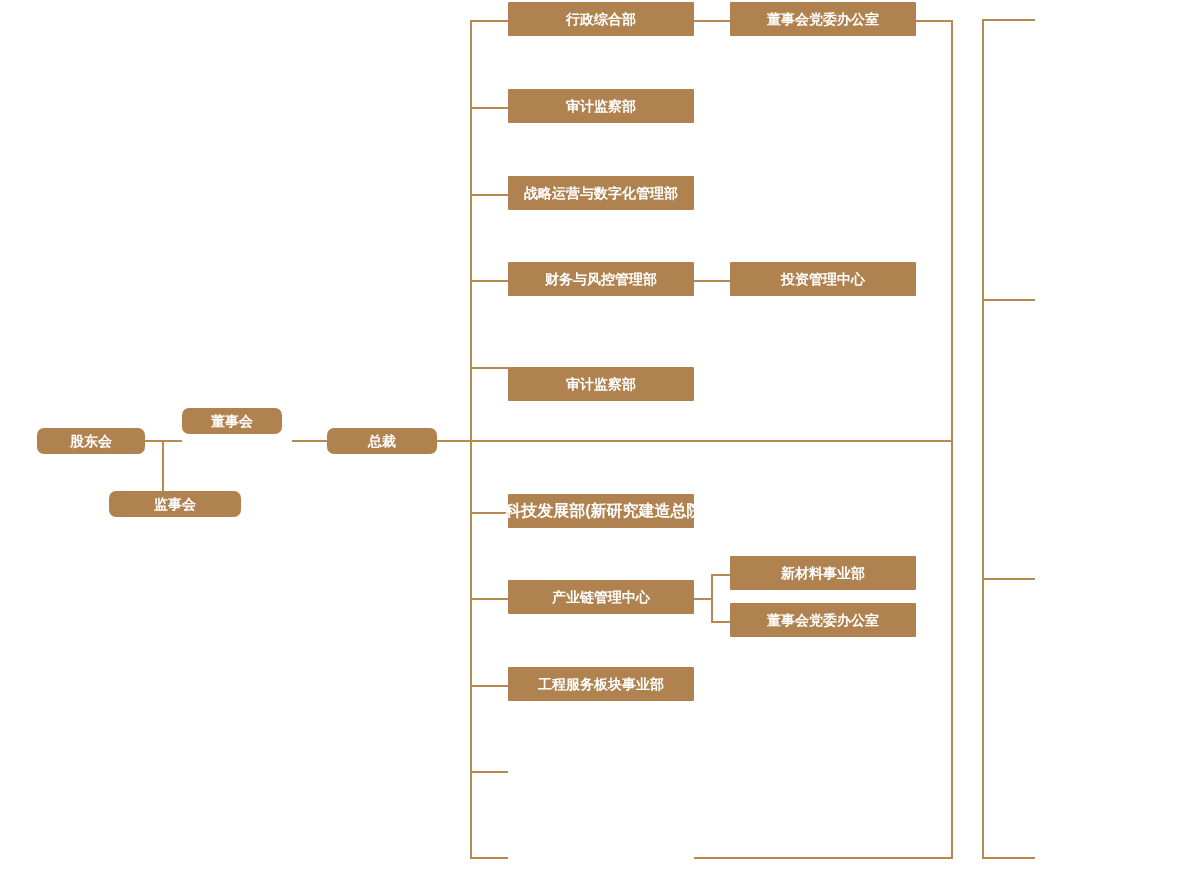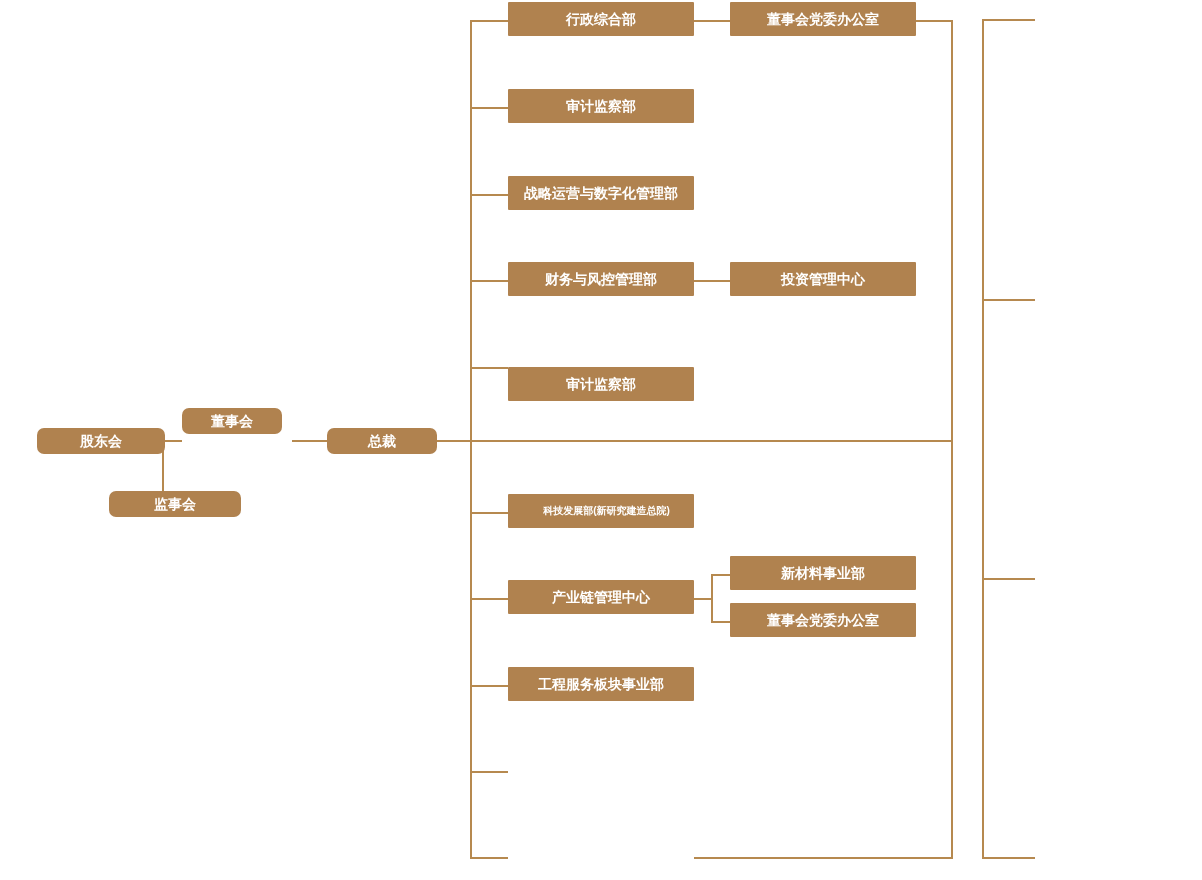--- a/index.html
+++ b/index.html
@@ -23,21 +23,21 @@
     display:flex;align-items:center;justify-content:center;
     text-align:center;
     font-weight:600;
     font-size:14px;
     line-height:1;
     white-space:nowrap;
     box-sizing:border-box;
   }
   .node.dept{width:186px;height:34px;border-radius:1px;}
   .node.small{height:26px;border-radius:7px;}
-  .node.long{font-size:10px;padding-left:11px;}
+  .node.long{font-size:16px;padding-left:11px;}
   .hline,.vline{position:absolute;background:var(--connector);}
   .hline{height:2px;}
   .vline{width:2px;}
 </style>
 </head>
 <body>
 
 <div class="canvas">
 
   <div class="hline" style="left:145px;top:440px;width:37px"></div>
@@ -69,21 +69,21 @@
   <div class="hline" style="left:711px;top:621px;width:19px"></div>
 
   <div class="hline" style="left:694px;top:857px;width:259px"></div>
 
   <div class="vline" style="left:982px;top:19px;height:840px"></div>
   <div class="hline" style="left:982px;top:19px;width:53px"></div>
   <div class="hline" style="left:982px;top:299px;width:53px"></div>
   <div class="hline" style="left:982px;top:578px;width:53px"></div>
   <div class="hline" style="left:982px;top:857px;width:53px"></div>
 
-  <div class="node small" style="left:37px;top:428px;width:128px">股东会</div>
+  <div class="node small" style="left:37px;top:428px;width:108px">股东会</div>
   <div class="node small" style="left:182px;top:408px;width:100px">董事会</div>
   <div class="node small" style="left:327px;top:428px;width:110px">总裁</div>
   <div class="node small" style="left:109px;top:491px;width:132px">监事会</div>
 
   <div class="node dept" style="left:508px;top:2px">行政综合部</div>
   <div class="node dept" style="left:508px;top:89px">审计监察部</div>
   <div class="node dept" style="left:508px;top:262px">财务与风控管理部</div>
   <div class="node dept" style="left:508px;top:176px">战略运营与数字化管理部</div>
   <div class="node dept" style="left:508px;top:367px">审计监察部</div>
   <div class="node dept long" style="left:508px;top:494px">科技发展部(新研究建造总院)</div>

